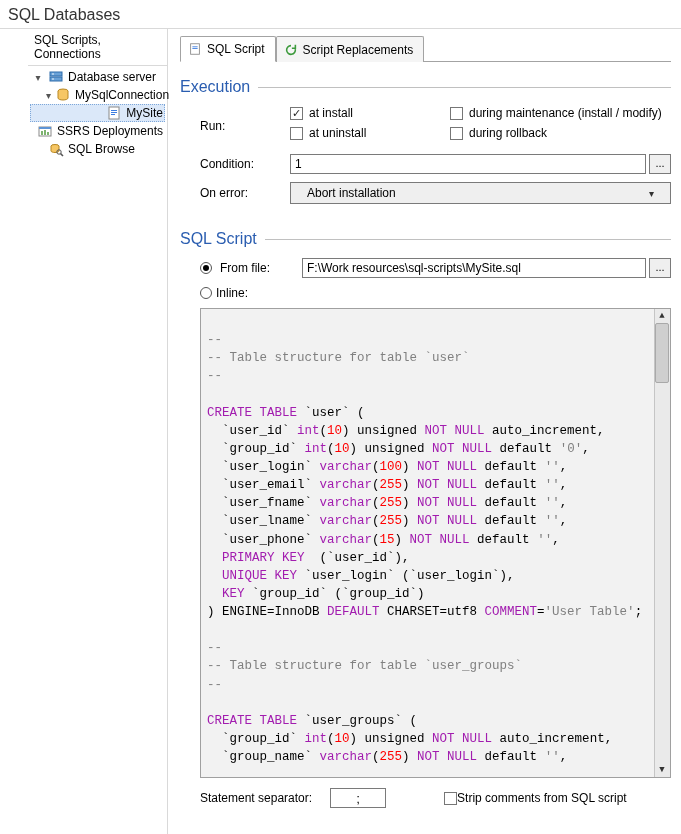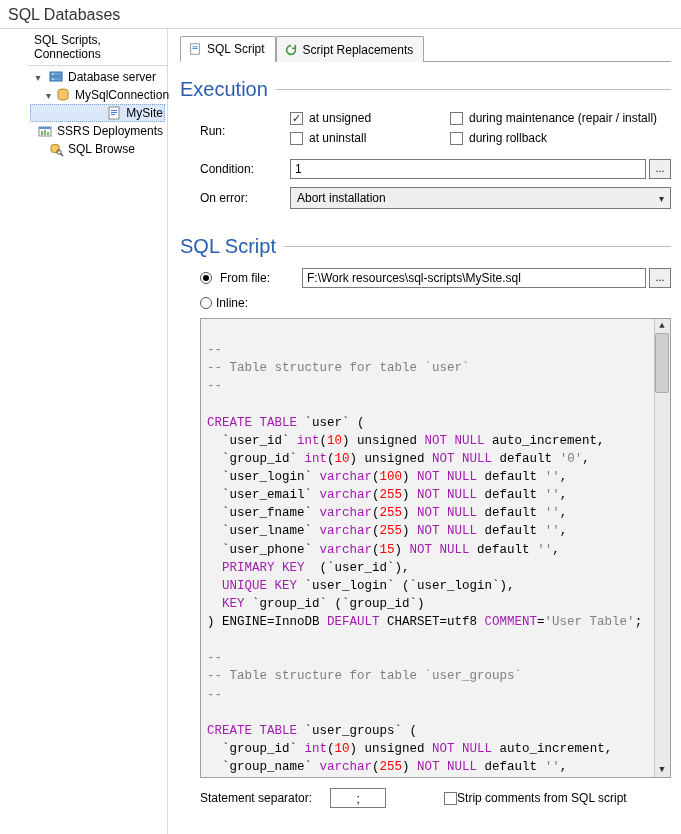--- a/index.html
+++ b/index.html
@@ -104,21 +104,21 @@
     border-bottom: 1px solid #fff;
   }
   .section {
     margin-bottom: 18px;
   }
   .section-header {
     display: flex;
     align-items: center;
     gap: 8px;
     color: #2a5db0;
-    font-size: 20px;
+    font-size: 16px;
     margin-bottom: 10px;
   }
   .section-header .rule {
     flex: 1;
     height: 1px;
     background: #c0c0c0;
   }
   .row {
     display: flex;
     align-items: center;
@@ -167,21 +167,21 @@
     line-height: 16px;
   }
   .select {
     flex: 1;
     height: 22px;
     border: 1px solid #7a7a7a;
     background: #efefef;
     display: flex;
     align-items: center;
     justify-content: space-between;
-    padding: 0 6px;
+    padding: 0 16px;
   }
   .select .chev { font-size: 10px; color: #333;}
   .radio {
     display: inline-flex;
     align-items: center;
     gap: 4px;
     margin-right: 16px;
     justify-content: space-between;
   }
   .radio .dot {
@@ -350,25 +350,25 @@
           <span>Execution</span>
           <span class="rule"></span>
         </div>
         <div style="padding-left:20px;">
           <div class="row">
             <span class="label">Run:</span>
             <div style="flex:1;">
               <div class="checks">
                 <div class="check-col1">
                   <span class="check-box checked"></span>
-                  <span>at unsigned</span>
+                  <span>at install</span>
                 </div>
                 <div class="check-col2">
                   <span class="check-box"></span>
-                  <span>during maintenance (repair / install)</span>
+                  <span>during maintenance (install / modify)</span>
                 </div>
               </div>
               <div class="checks">
                 <div class="check-col1">
                   <span class="check-box"></span>
                   <span>at uninstall</span>
                 </div>
                 <div class="check-col2">
                   <span class="check-box"></span>
                   <span>during rollback</span>

